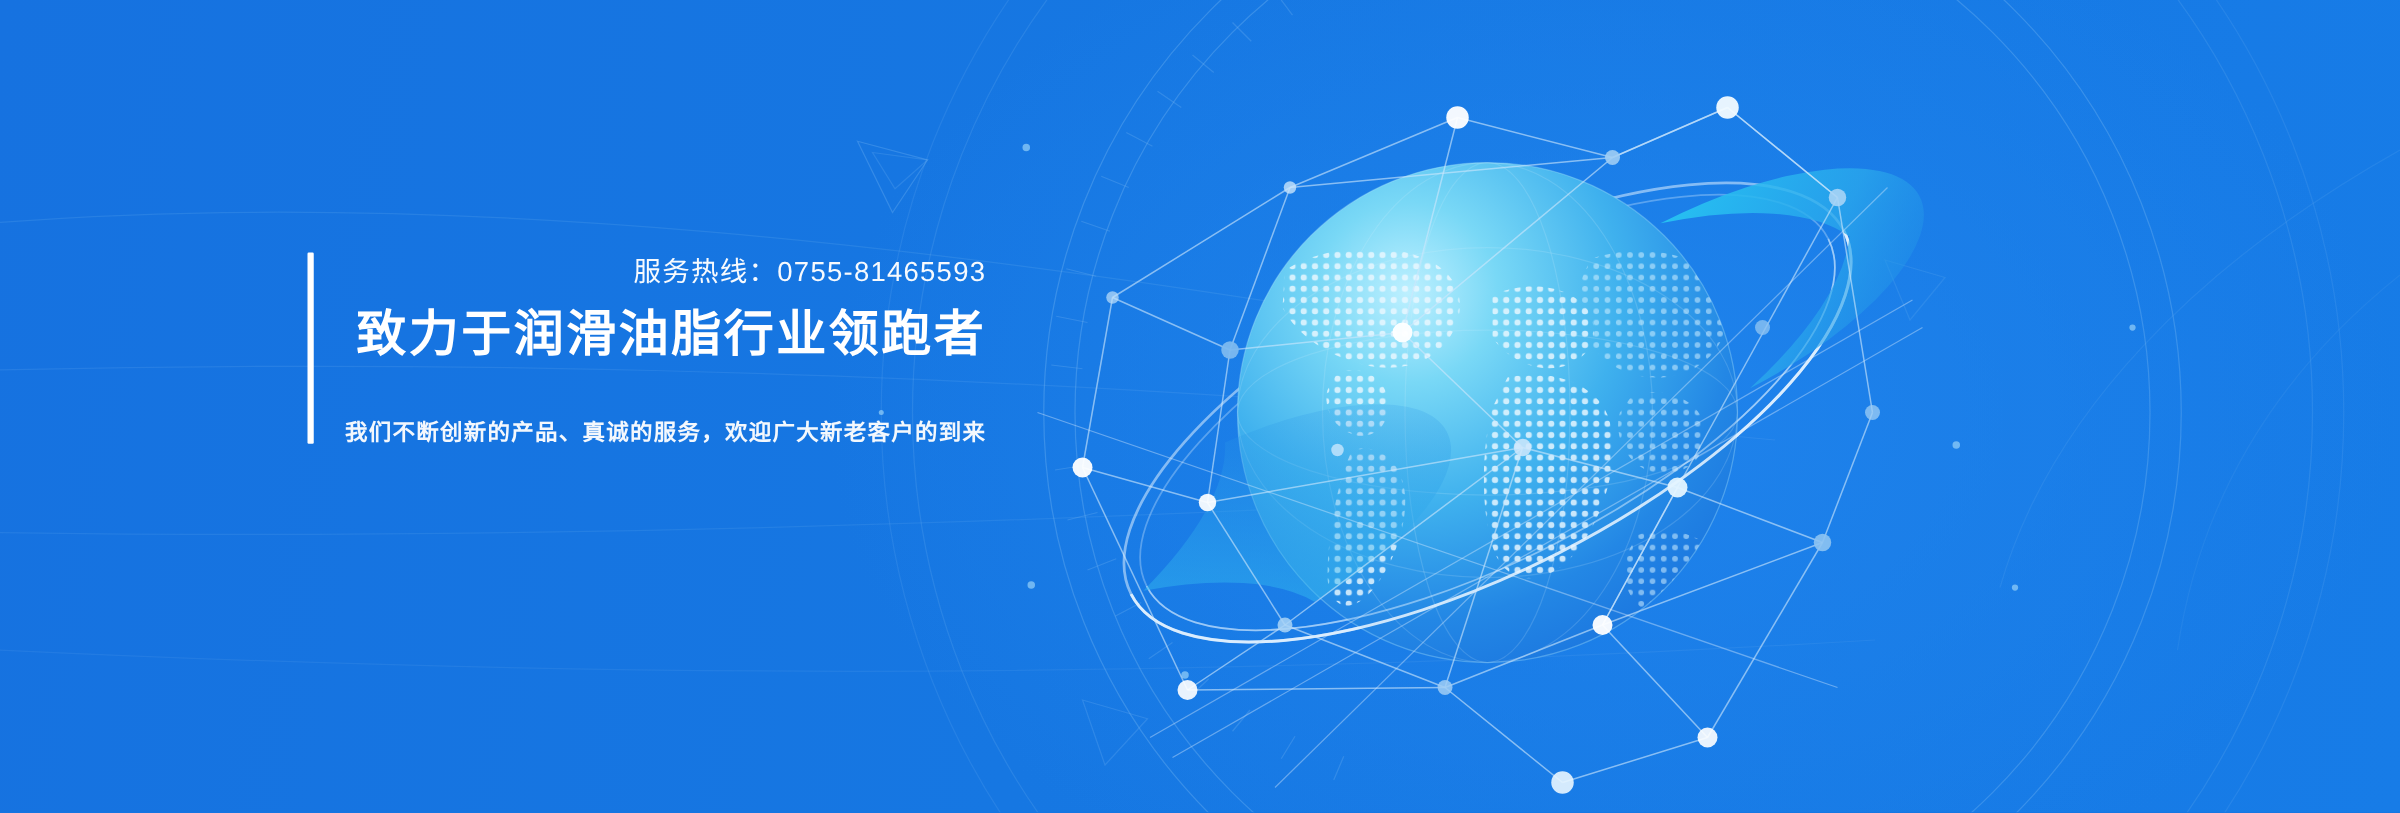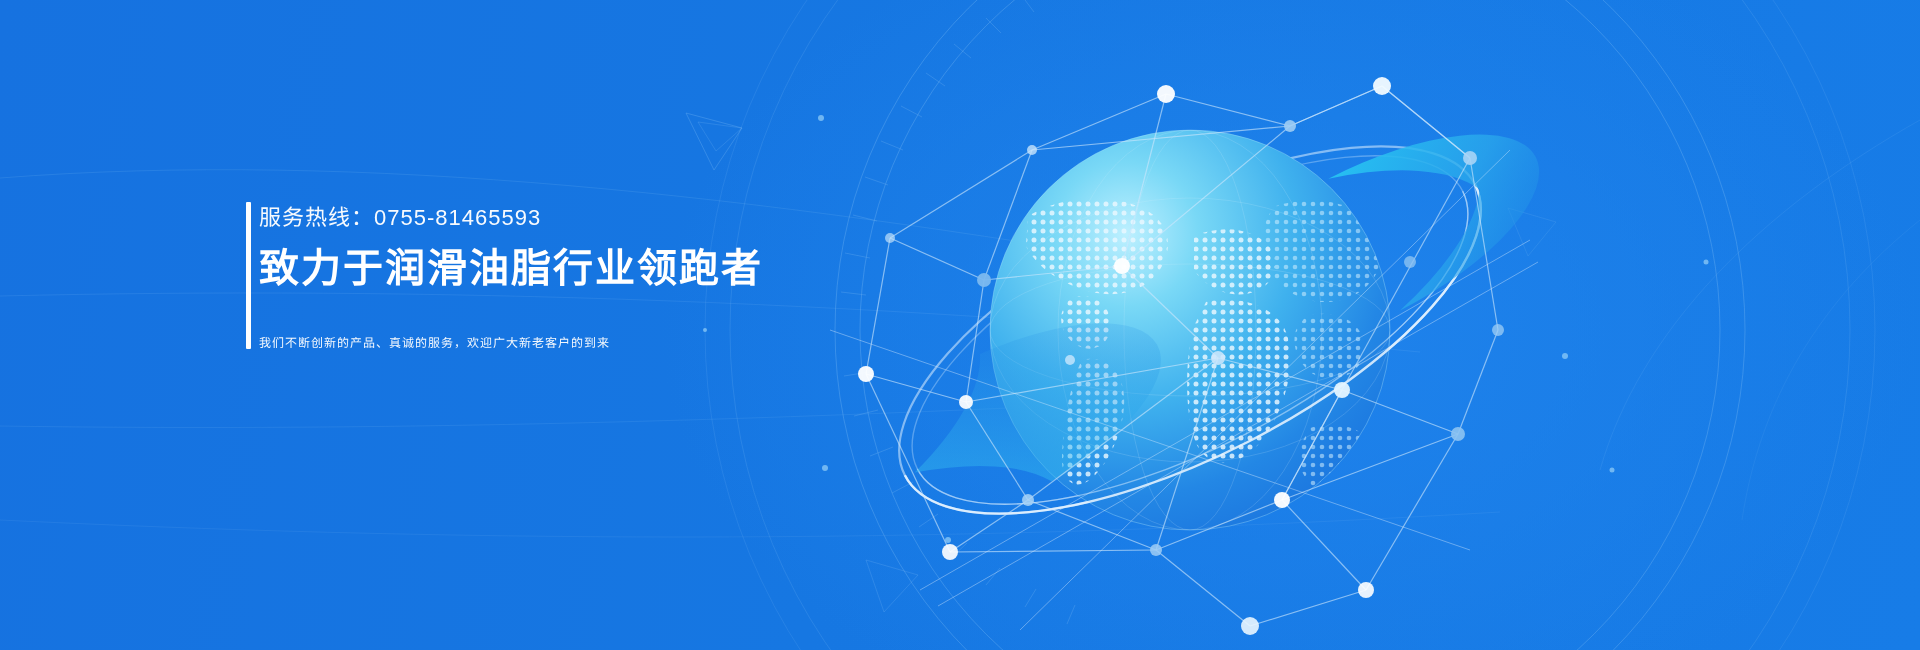--- a/index.html
+++ b/index.html
@@ -39,24 +39,25 @@
     align-items:stretch;
   }
   #accent-bar{
     width:5px;
     min-height:124px;
     background:#ffffff;
     flex:0 0 5px;
     border-radius:1px;
   }
   #text-col{
-    padding-left:8px;
+    padding-left:25px;
     display:flex;
     flex-direction:column;
     justify-content:flex-start;
+    text-align:right;
   }
   #hotline{
     color:#ffffff;
     font-size:22px;
     line-height:1;
     letter-spacing:1px;
     white-space:nowrap;
     margin-top:5px;
     font-weight:400;
     opacity:.97;
@@ -65,22 +66,22 @@
     color:#ffffff;
     font-size:40px;
     font-weight:700;
     line-height:1;
     letter-spacing:2px;
     white-space:nowrap;
     margin-top:19px;
   }
   #subline{
     color:#ffffff;
-    font-size:12px;
-    font-weight:400;
+    font-size:18px;
+    font-weight:700;
     line-height:1;
     letter-spacing:1px;
     white-space:nowrap;
     margin-top:22px;
     opacity:.95;
   }
 </style>
 </head>
 <body>
 

